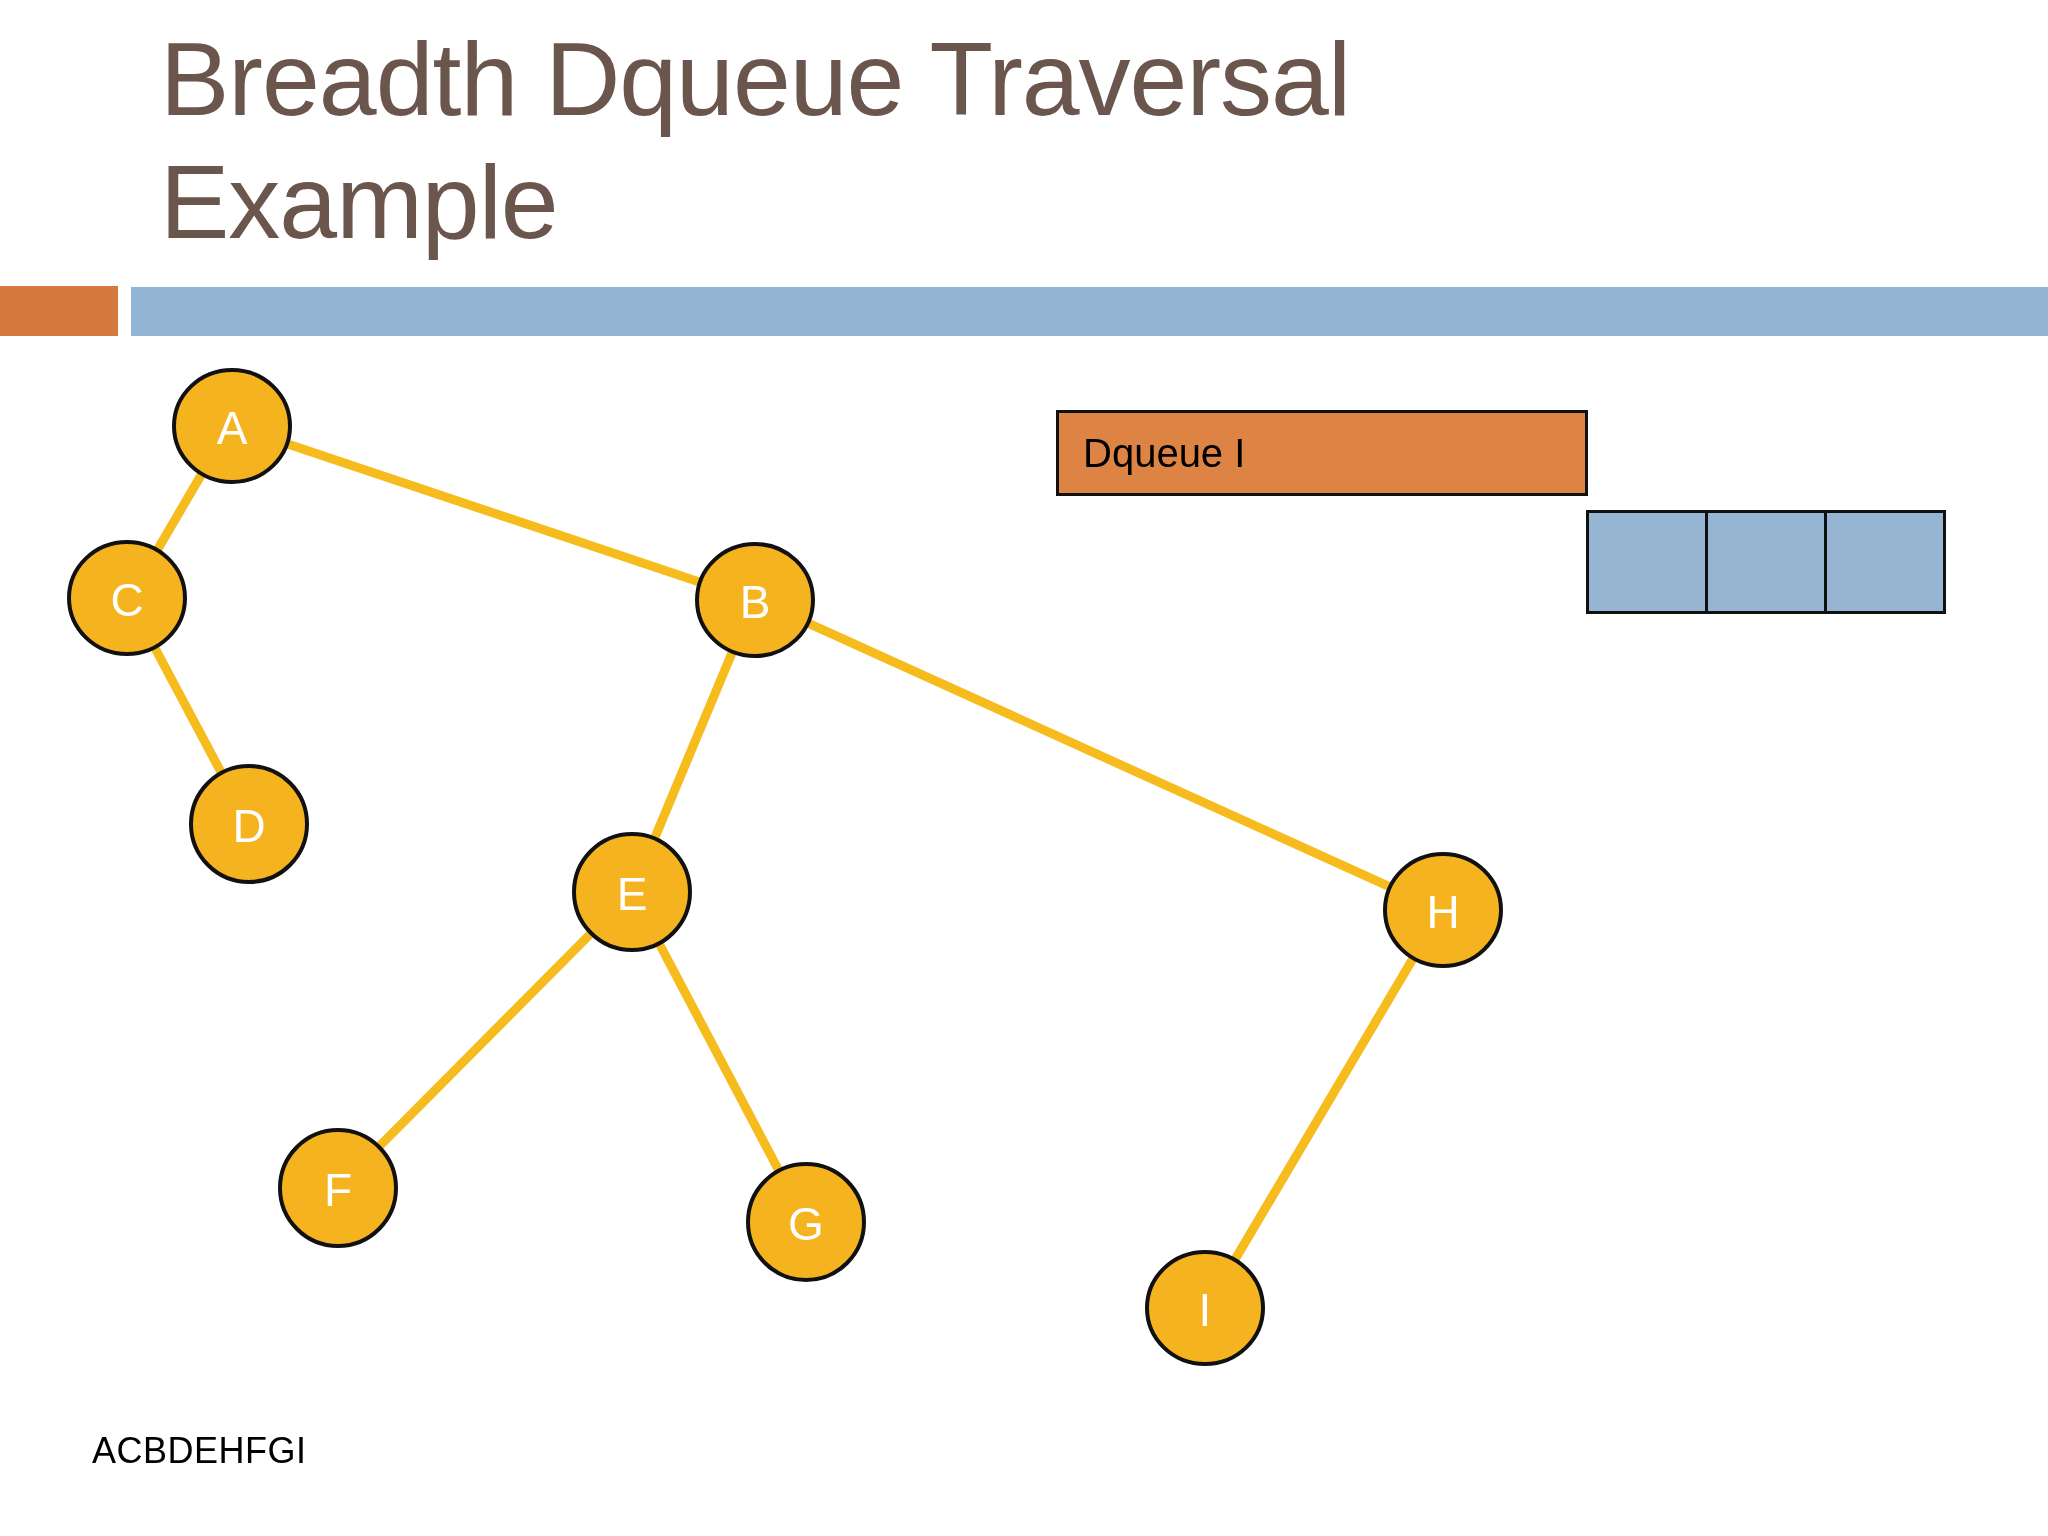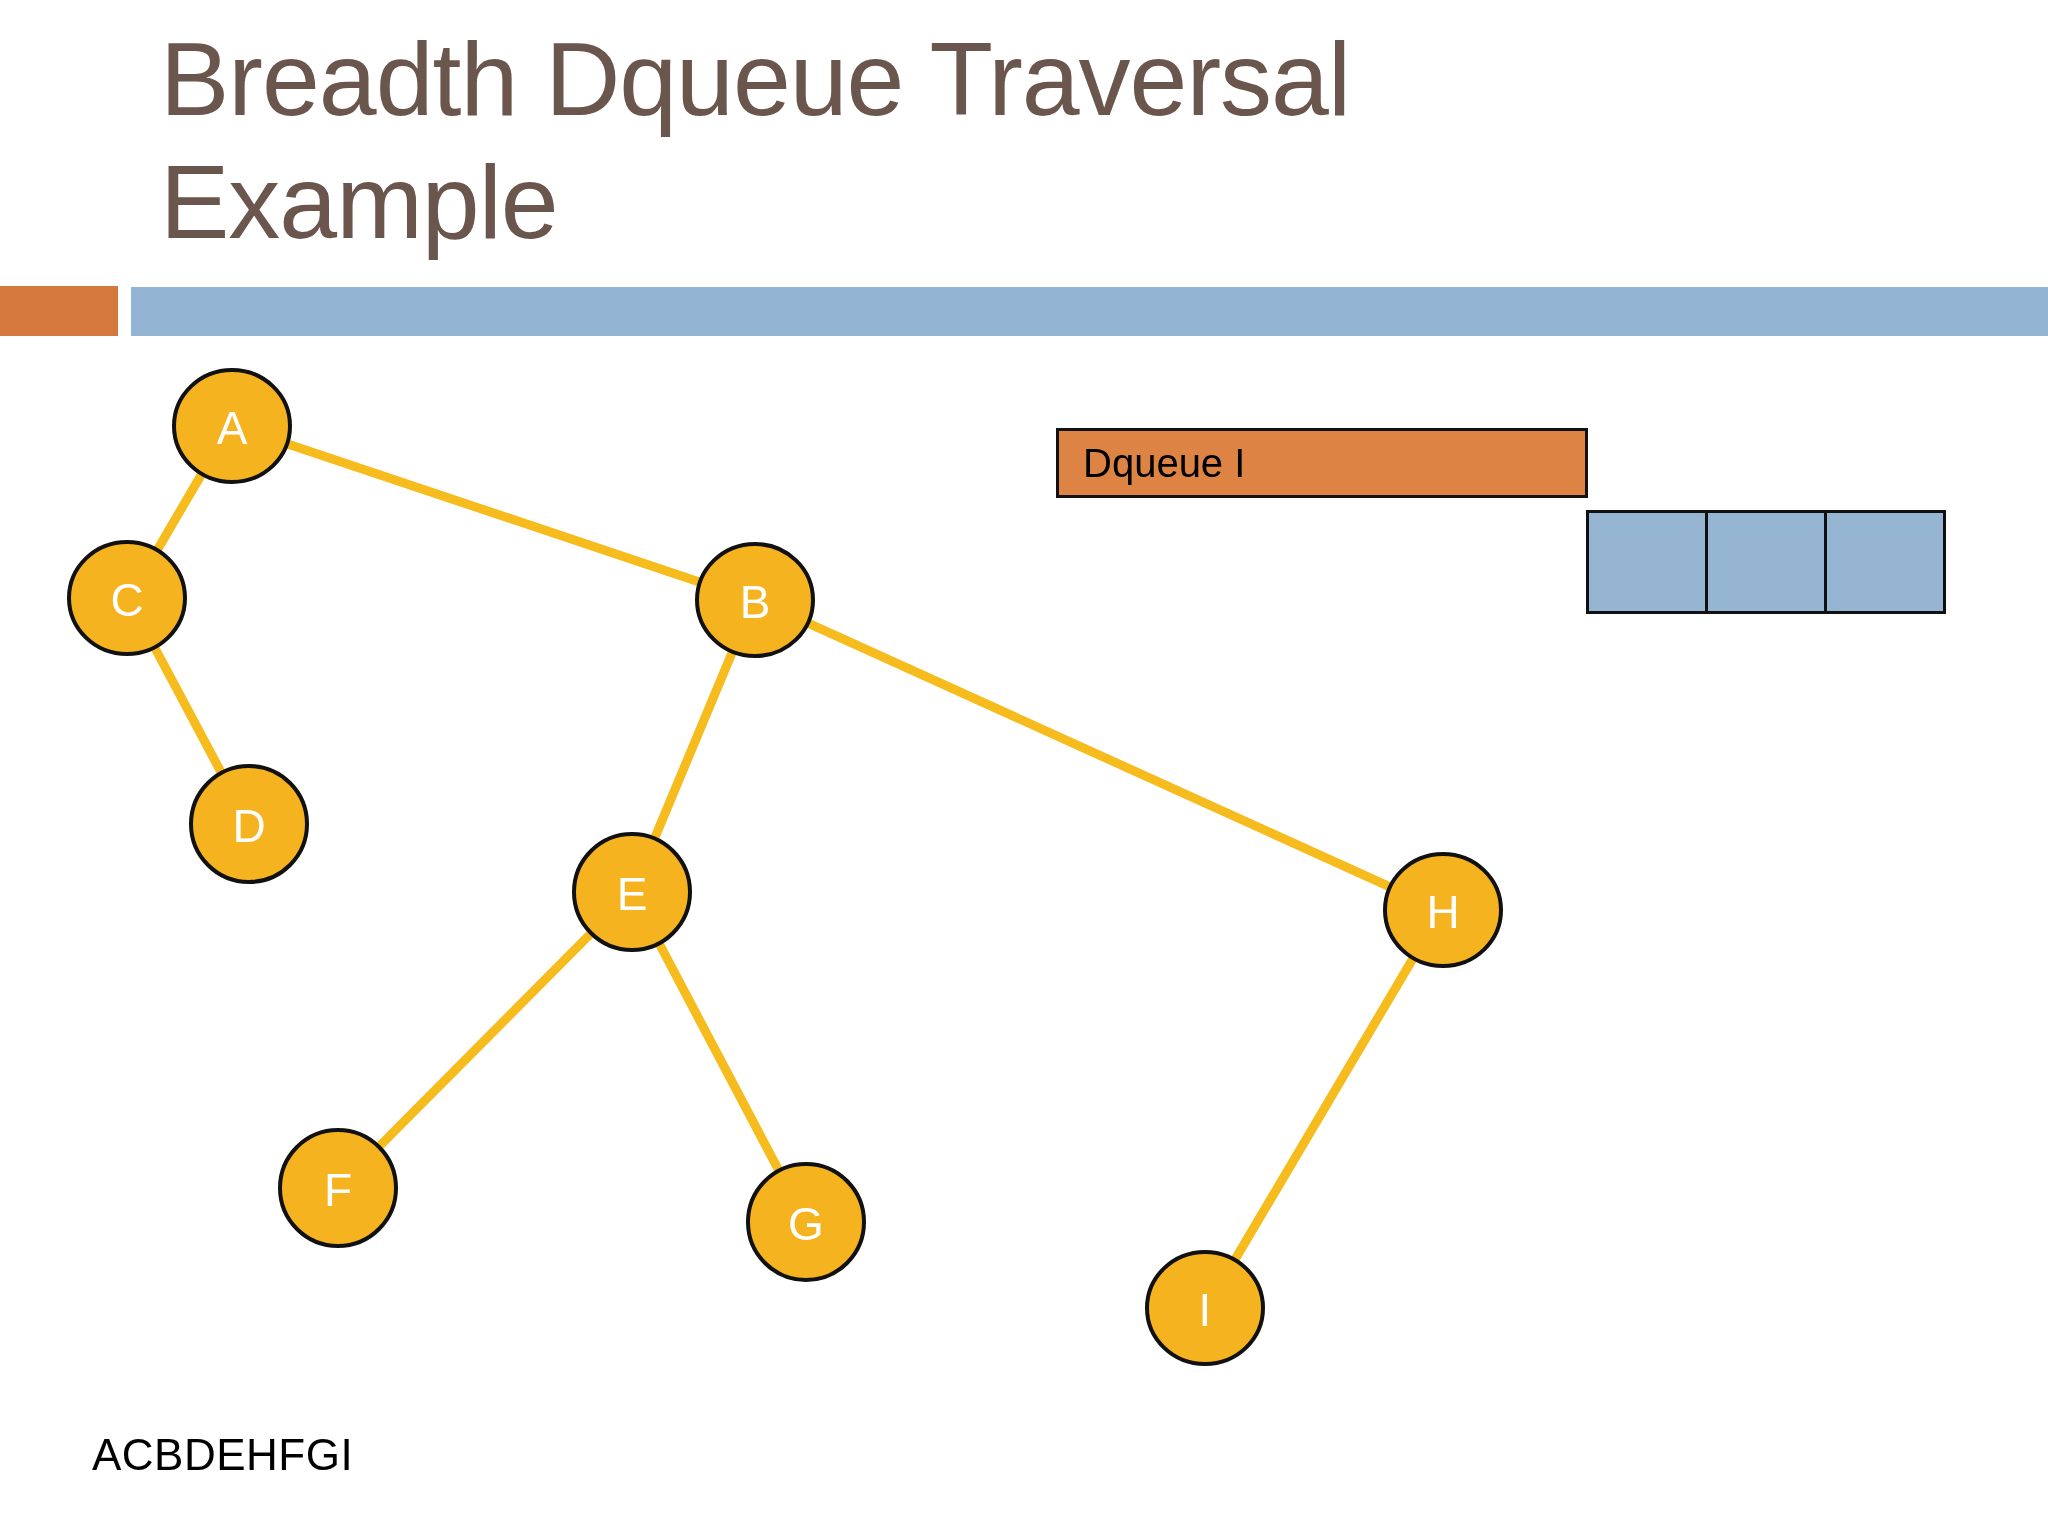--- a/index.html
+++ b/index.html
@@ -60,23 +60,23 @@
     top: 0;
     width: 2048px;
     height: 1536px;
     z-index: 2;
   }
 
   
   #dqueue-box {
     position: absolute;
     left: 1056px;
-    top: 428px;
+    top: 410px;
     width: 532px;
-    height: 70px;
+    height: 86px;
     background: #DD8344;
     border: 3px solid #111111;
     box-sizing: border-box;
     z-index: 7;
     padding-left: 11px;
   }
   #dqueue-label {
     position: absolute;
     left: 24px;
     top: 50%;
@@ -112,21 +112,21 @@
   }
   .queue-cell:last-child {
     border-right: none;
   }
 
   
   #traversal-output {
     position: absolute;
     left: 92px;
     top: 1430px;
-    font-size: 44px;
+    font-size: 36px;
     color: #000000;
     letter-spacing: 0.5px;
     z-index: 7;
   }
 
   
   .node-label {
     font-family: "Liberation Sans", sans-serif;
     font-size: 46px;
     fill: #FFFFFF;

